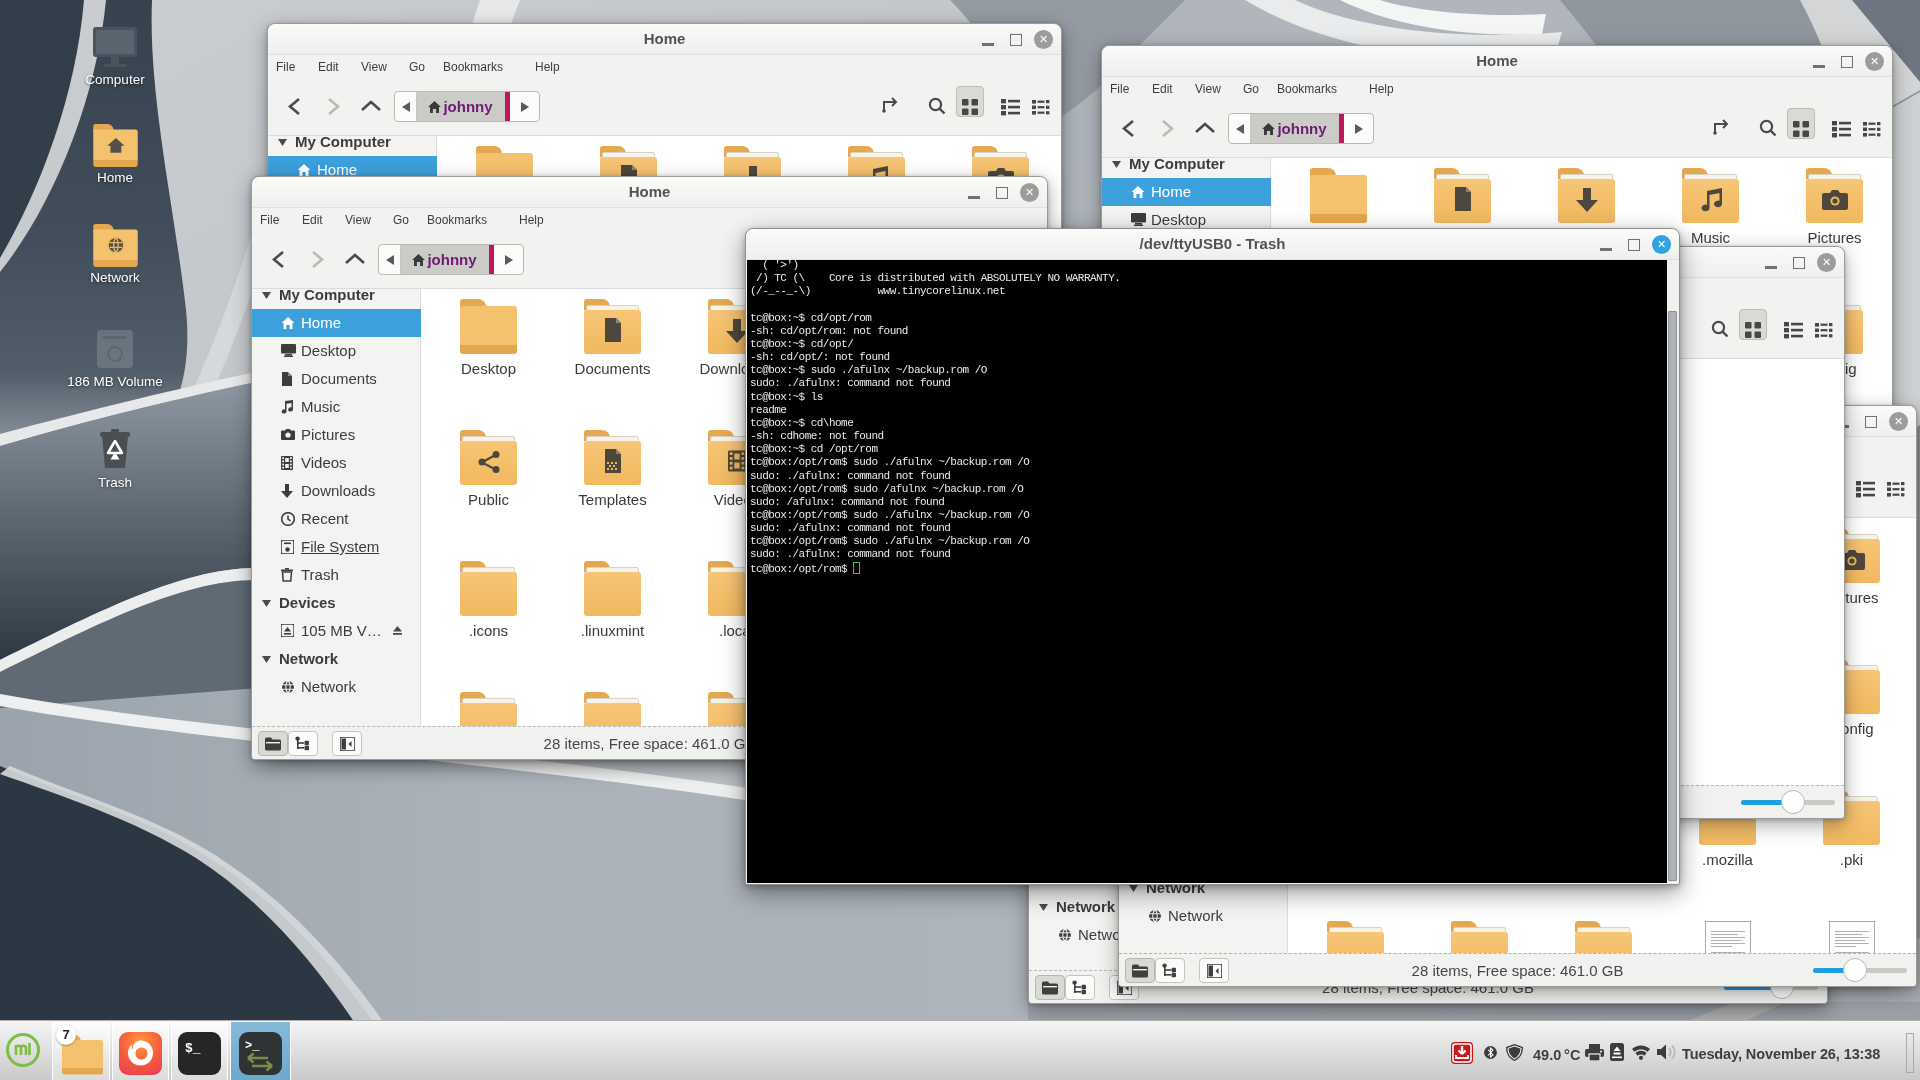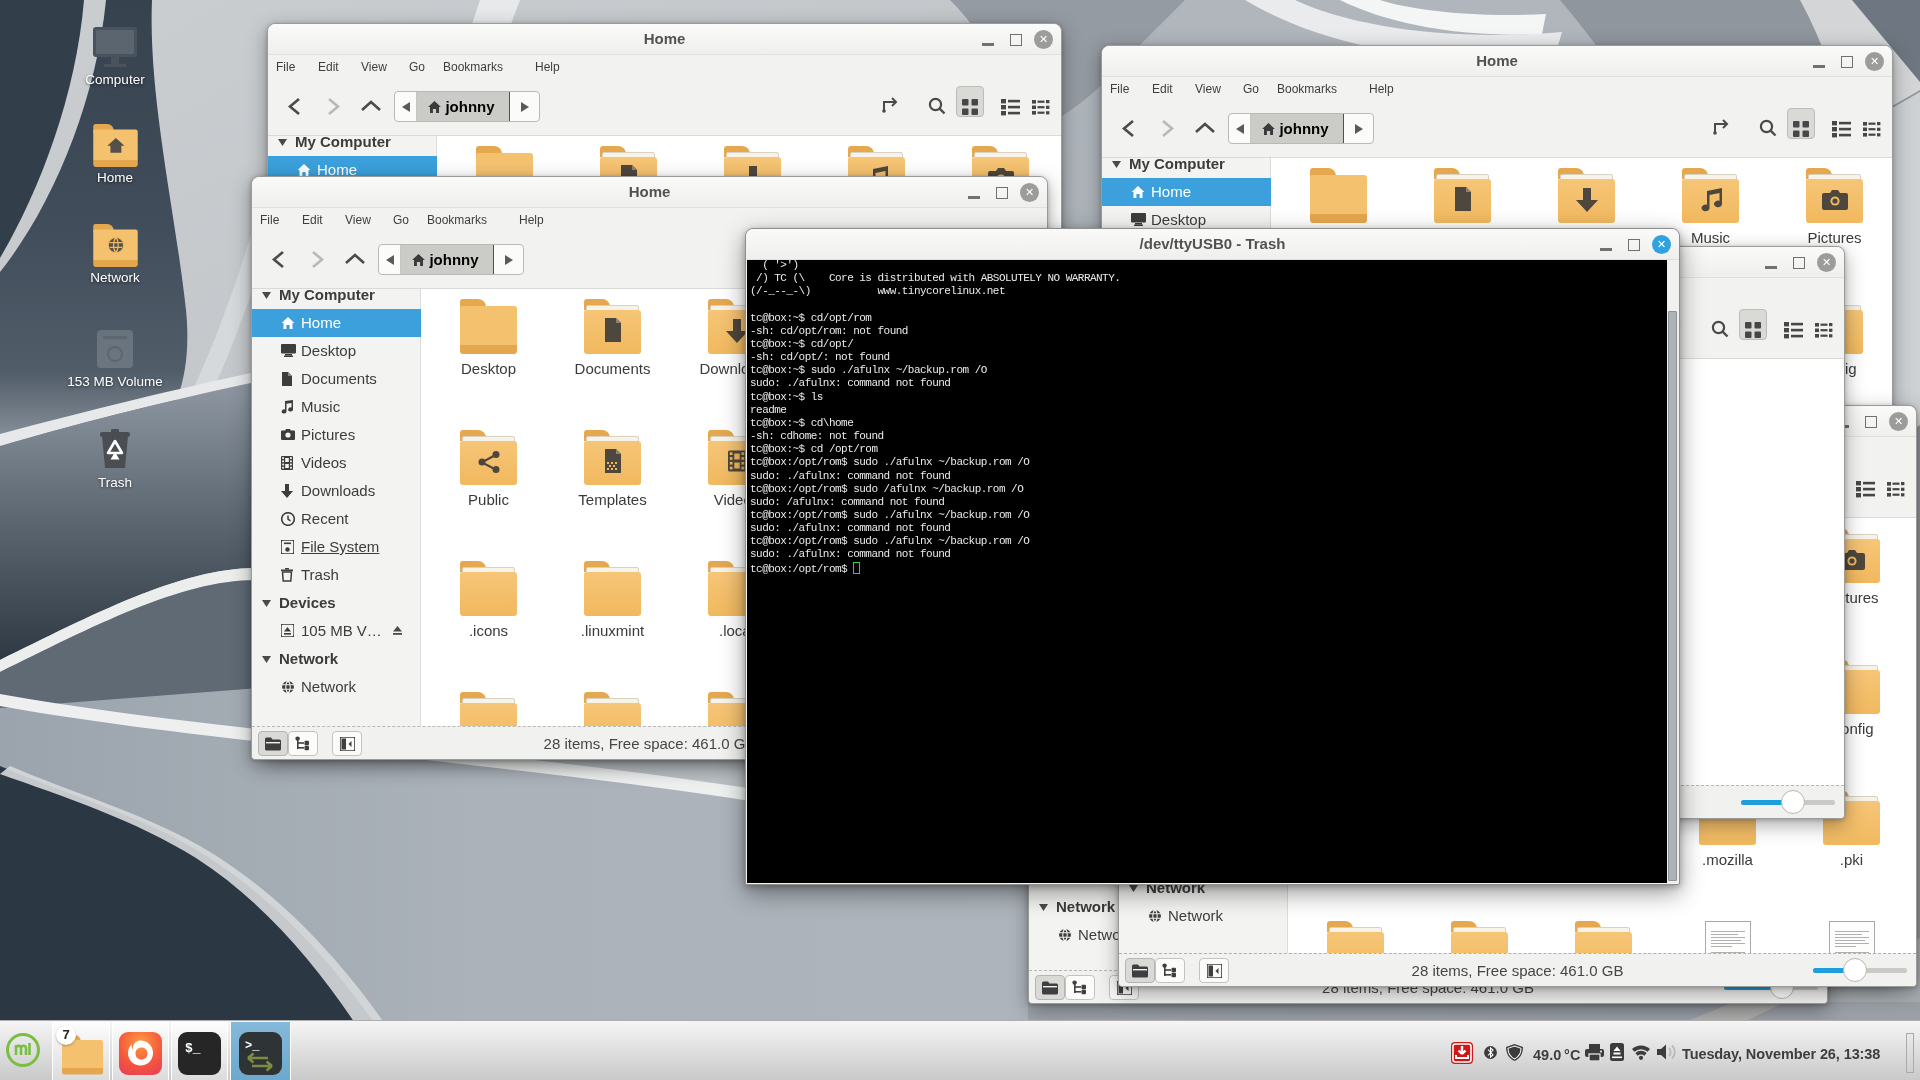--- a/index.html
+++ b/index.html
@@ -12,21 +12,21 @@
 .ttl{display:block;text-align:center;font-size:15px;font-weight:700;color:#525252;line-height:30px}
 .wmin{position:absolute;right:67px;top:19px;width:12px;height:2.6px;background:#717171}
 .wmax{position:absolute;right:39px;top:10px;width:12px;height:12px;border:1.8px solid #717171}
 .wcls{position:absolute;right:8px;top:6px;width:19px;height:19px;border-radius:50%;background:#9c9c9a;color:#fff;font-size:11px;line-height:19px;text-align:center;font-weight:400}
 .mbar{position:absolute;left:0;right:0;top:31px;height:31px;font-size:12px;color:#3e3e3e}
 .mbar span{position:absolute;top:5px}
 .tool{position:absolute;left:0;right:0;top:62px;height:50px;border-bottom:1px solid #dadad8}
 .nav{position:absolute;top:5px;width:38px;height:31px}
 .pathg{position:absolute;left:126px;top:5px;height:31px;width:146px;border:1px solid #b9b9b6;border-radius:4px;background:#fbfbfa;display:flex}
 .pseg1{width:22px;border-right:1px solid #c6c6c3;position:relative}
-.pseg2{width:93px;background:#cbcbc8;border-right:1px solid #be185d;position:relative;color:#000000;font-weight:700;font-size:15px;text-align:center;line-height:29px}
+.pseg2{width:93px;background:#cbcbc8;border-right:5px solid #be185d;position:relative;color:#701a75;font-weight:700;font-size:15px;text-align:center;line-height:29px}
 .pseg3{width:29px;position:relative}
 .tright{position:absolute;top:5px;height:31px}
 .selbtn{position:absolute;border:1px solid #bcbcb9;background:#d9d9d6;border-radius:4px}
 
 .wbody{position:absolute;left:0;right:0;top:112px;bottom:33px;background:#fff;overflow:hidden}
 .side{position:absolute;left:0;top:0;bottom:0;width:169px;background:#f3f3f1;border-right:1px solid #dcdcda}
 .srow{position:absolute;left:0;width:169px;height:28px;font-size:15px;color:#3c3c3c}
 .srow .lbl{position:absolute;left:49px;top:5px;white-space:nowrap}
 .srow svg{position:absolute;left:29px;top:7px}
 .shdr{font-weight:700}
@@ -165,21 +165,21 @@
         </svg>
       </div>
  <div style="margin-top:-9px">Network</div>
     </div>
 <div class="dico" style="left:55px;top:328px;">
  <svg width="48" height="42" viewBox="0 0 48 42" opacity=".18">
         <rect x="6" y="2" width="36" height="38" rx="4" fill="#e8e9ea"></rect>
         <rect x="12" y="8" width="24" height="3" fill="#9aa"></rect>
         <circle cx="24" cy="26" r="7" fill="none" stroke="#99a" stroke-width="2"></circle>
       </svg>
- <div style="margin-top:1px">153 MB Volume</div></div>
+ <div style="margin-top:1px">186 MB Volume</div></div>
 <div class="dico" style="left:55px;top:428px">
  <svg width="42" height="42" viewBox="0 0 42 42">
         <path d="M8 8 H34 L31 40 H11 Z" fill="#4a4e52"></path>
         <rect x="6" y="4" width="30" height="5" rx="2" fill="#4a4e52"></rect>
         <rect x="17" y="1" width="8" height="4" rx="1" fill="#4a4e52"></rect>
         <path d="M21 13 l7 12 h-14 Z" fill="none" stroke="#fff" stroke-width="2.6" stroke-linejoin="round"></path>
         <path d="M21 24 l4.5 7.5 h-9 Z" fill="#fff"></path>
       </svg>
  <div style="margin-top:2px">Trash</div></div>
 

